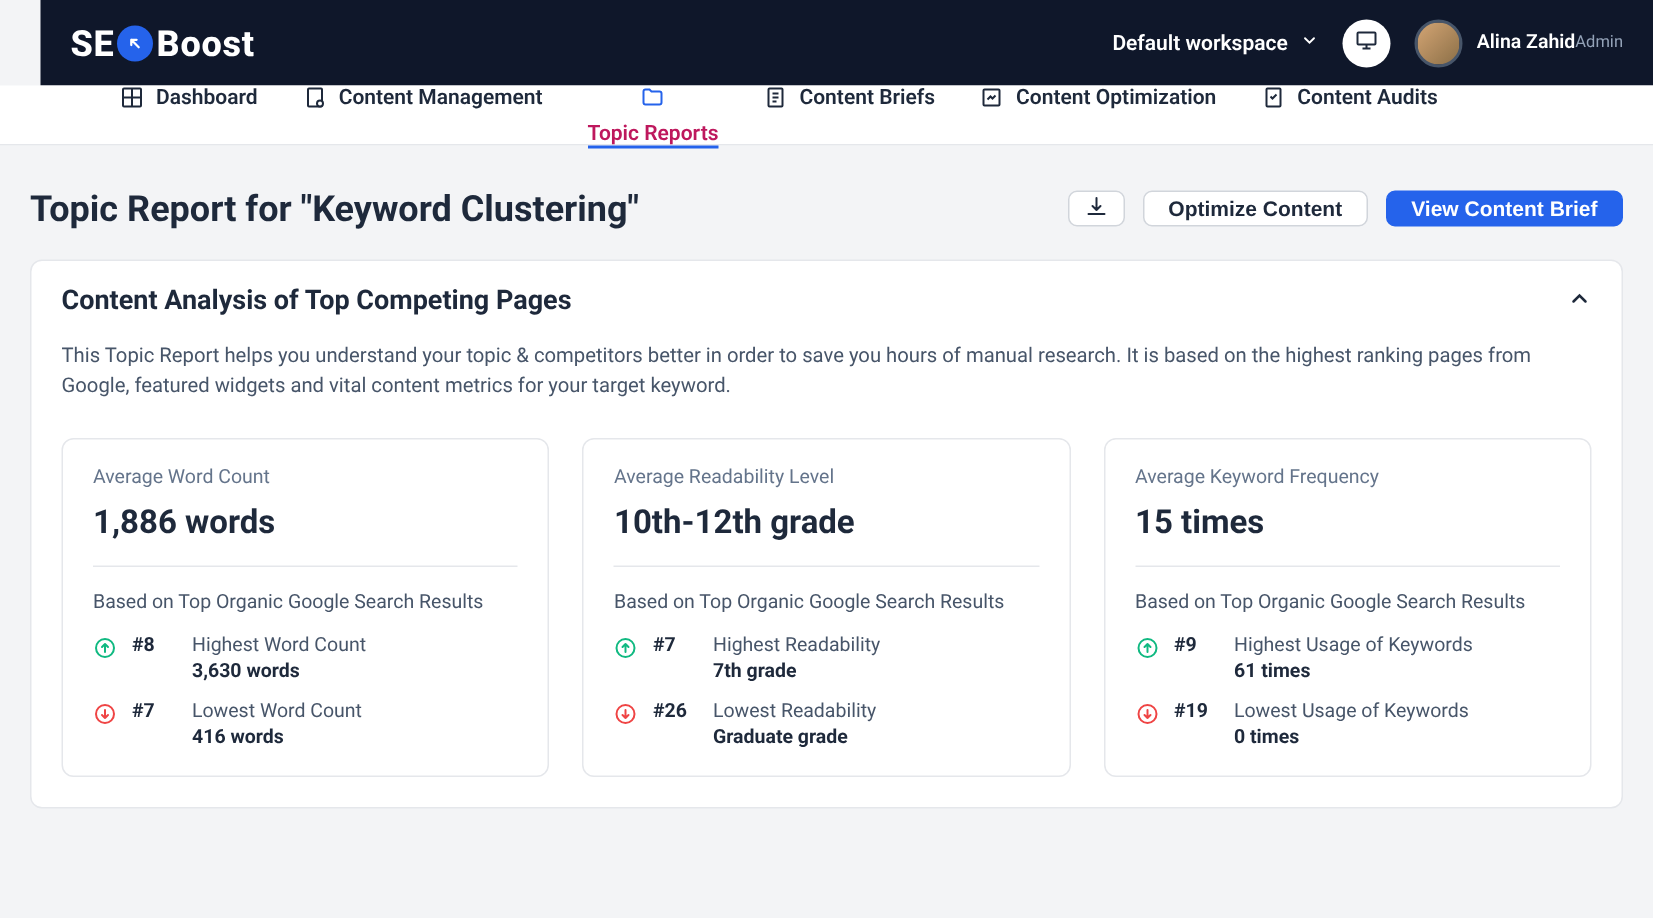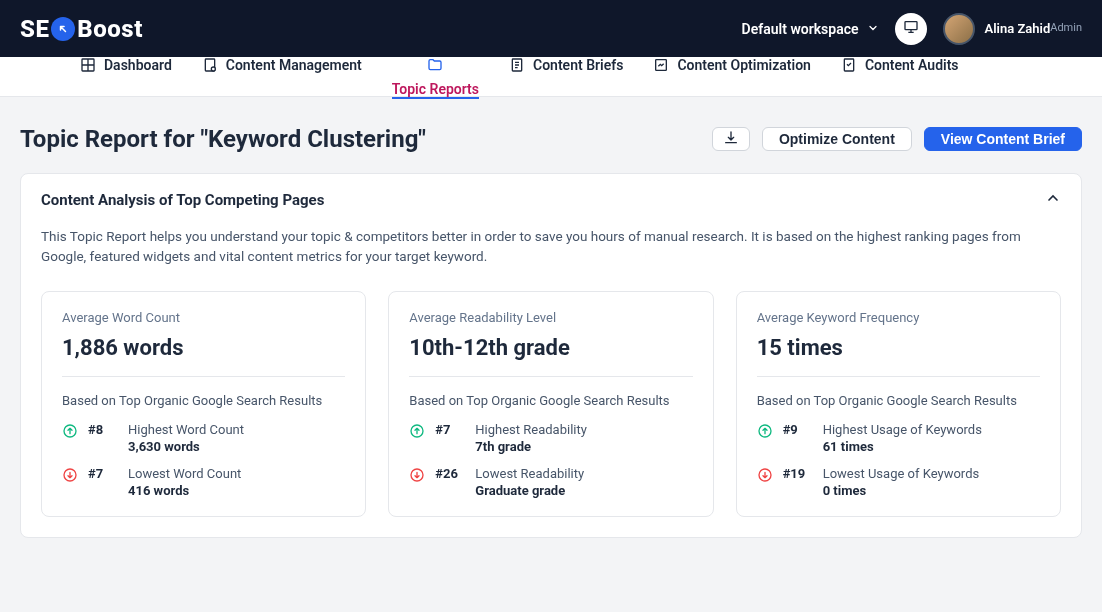--- a/index.html
+++ b/index.html
@@ -1,19 +1,19 @@
 <!DOCTYPE html>
 <html><head>
 <meta charset="utf-8">
 <style>
   * { margin: 0; padding: 0; box-sizing: border-box; }
   body { font-family: -apple-system, BlinkMacSystemFont, "Segoe UI", Roboto, Arial, sans-serif; background: #f3f4f6; color: #111827; width: 1102px; }
   
   
-  .header { background: #0f172a; height: 57px; display: flex; align-items: center; padding: 0 20px; justify-content: space-between; }
+  .header { background: #0f172a; height: 57px; display: flex; align-items: center; padding: 0 20px; justify-content: space-between; margin-left: 27px; }
   .logo { display: flex; align-items: center; font-size: 24px; font-weight: 800; color: #fff; letter-spacing: 0.5px; }
   .logo-o { display: inline-flex; width: 24px; height: 24px; background: #2563eb; border-radius: 50%; margin: 0 2px; align-items: center; justify-content: center; }
   .header-right { display: flex; align-items: center; gap: 16px; }
   .workspace { display: flex; align-items: center; gap: 8px; color: #fff; font-size: 14px; font-weight: 600; cursor: pointer; }
   .circle-btn { width: 32px; height: 32px; border-radius: 50%; background: #fff; display: flex; align-items: center; justify-content: center; cursor: pointer; }
   .user-area { display: flex; align-items: center; gap: 10px; cursor: pointer; }
   .avatar { width: 32px; height: 32px; border-radius: 50%; background: linear-gradient(135deg, #d4a574 0%, #8b6f47 100%); border: 2px solid #475569; }
   .user-text { display: flex; flex-direction: row; }
   .user-name { color: #fff; font-size: 13px; font-weight: 600; }
   .user-role { color: #94a3b8; font-size: 11px; }
@@ -28,21 +28,21 @@
   .page-head { display: flex; align-items: center; justify-content: space-between; padding: 28px 20px 20px 20px; }
   .page-title { font-size: 24px; font-weight: 700; color: #1e293b; }
   .head-actions { display: flex; gap: 12px; align-items: center; }
   .btn { height: 24px; padding: 0 16px; border-radius: 6px; font-size: 14px; font-weight: 600; display: flex; align-items: center; justify-content: center; cursor: pointer; border: 1px solid #d1d5db; background: #fff; color: #1e293b; }
   .btn.icon-only { width: 38px; padding: 0; }
   .btn.primary { background: #2563eb; color: #fff; border-color: #2563eb; }
   
   
   .card { background: #fff; border: 1px solid #e5e7eb; border-radius: 8px; margin: 0 20px 20px 20px; }
   .card-head { display: flex; align-items: center; justify-content: space-between; padding: 16px 20px; }
-  .card-title { font-size: 15px; font-weight: 700; color: #1e293b; }
+  .card-title { font-size: 18px; font-weight: 700; color: #1e293b; }
   .card-body { padding: 0 20px 20px 20px; }
   .description { font-size: 13.5px; color: #475569; line-height: 1.5; margin-bottom: 24px; }
   
   
   .stats-row { display: flex; gap: 22px; }
   .stat-card { flex: 1; border: 1px solid #e5e7eb; border-radius: 8px; padding: 18px 20px; }
   .stat-label { font-size: 13px; color: #64748b; margin-bottom: 10px; }
   .stat-value { font-size: 22px; font-weight: 700; color: #1e293b; margin-bottom: 16px; }
   .stat-divider { height: 1px; background: #e5e7eb; margin-bottom: 16px; }
   .stat-sub { font-size: 13px; color: #475569; margin-bottom: 14px; }

